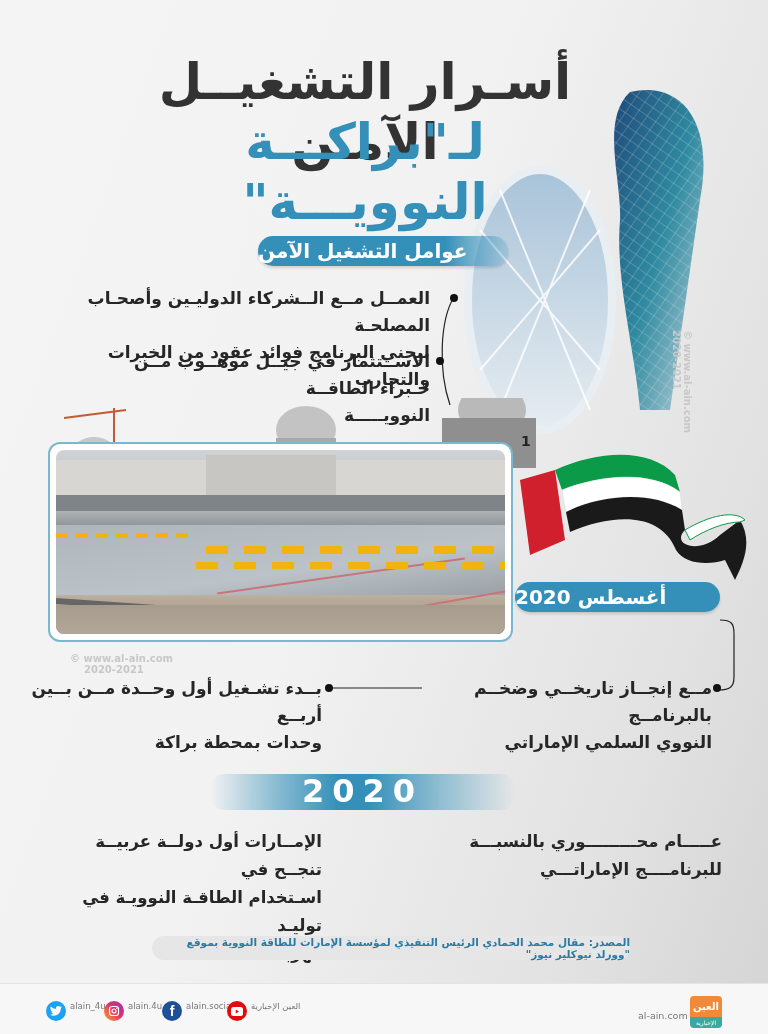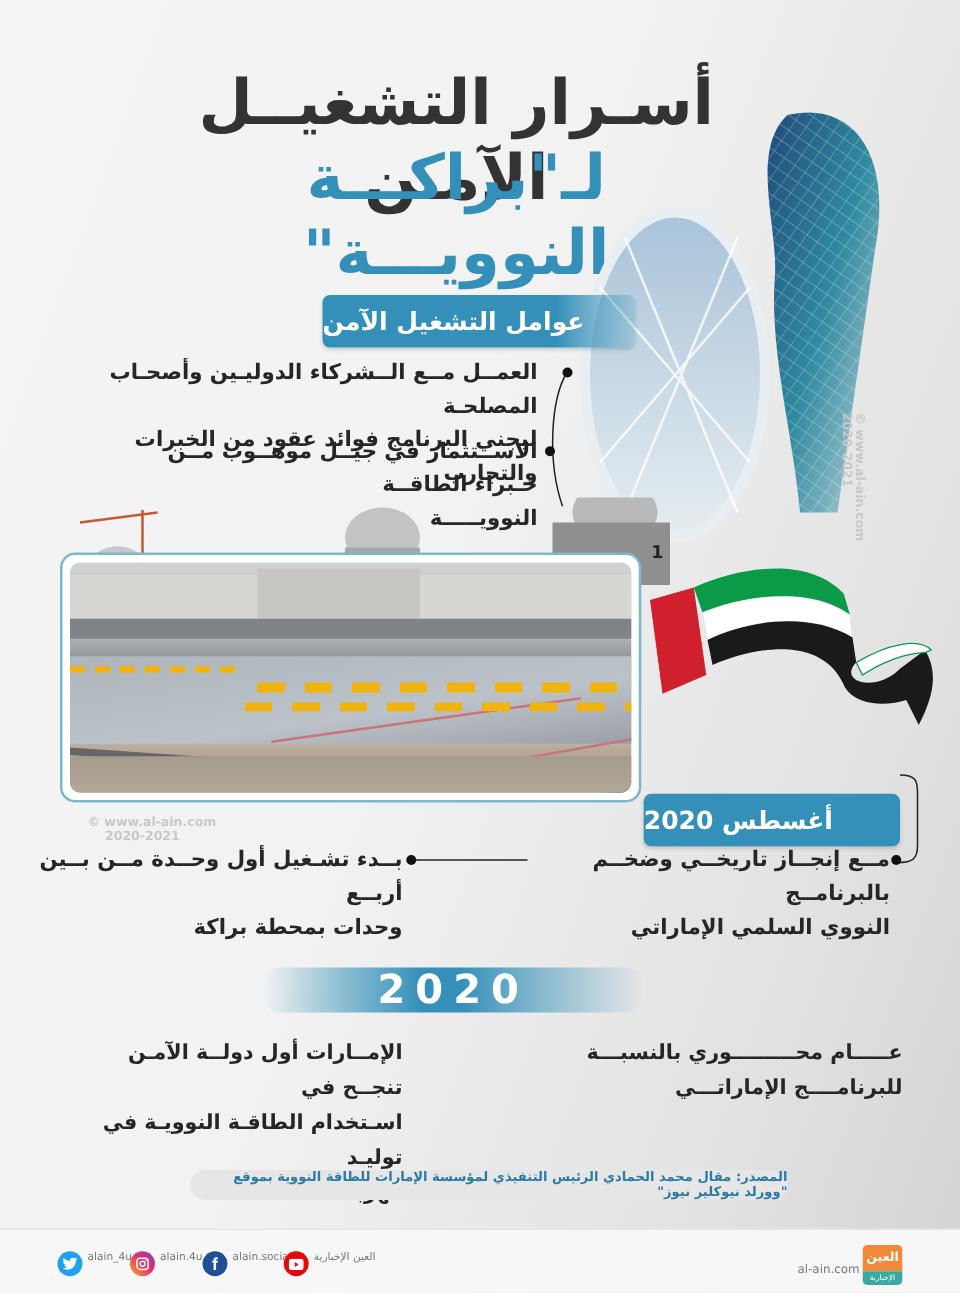--- a/index.html
+++ b/index.html
@@ -22,21 +22,21 @@
     position: absolute; top: 112px; left: 140px; width: 450px;
     text-align: center; font-size: 50px; font-weight: bold;
     line-height: 60px; direction: rtl;
   }
 
   
   .tower-svg { position: absolute; left: 440px; top: 80px; }
 
   
   .pill {
-    position: absolute; height: 42px; border-radius: 6px;
+    position: absolute; height: 30px; border-radius: 16px;
     color: #ffffff; font-weight: bold; font-size: 20px;
     display: flex; align-items: center; justify-content: flex-end;
     padding-right: 16px; direction: rtl;
     box-shadow: 0 2px 3px rgba(0,0,0,0.15);
   }
 
   .bullet-text {
     position: absolute; direction: rtl; text-align: right;
     font-size: 17px; font-weight: bold; line-height: 27px; color: #262626;
   }
@@ -180,21 +180,21 @@
   <path d="M66 72 C100 55 150 50 182 70 L185 90 C170 105 200 115 220 95 L240 80 C252 100 245 120 235 140 L225 120 C210 125 185 125 176 110 C160 70 110 75 70 92 Z" fill="#1a1a1a"></path>
   <path d="M185 90 C210 75 235 70 245 80 L240 82 C225 82 205 90 190 100 Z" fill="#fff" stroke="#0a9a48" stroke-width="1"></path>
 </svg>
 
 <div class="watermark" style="left:70px; top:653px;">
   <span>©</span>
   <span>www.al-ain.com</span><br>
   <span style="padding-left:14px;">2020-2021</span>
 </div>
 
-<div class="pill" style="left:515px; top:635px; width:205px; background:#3490b9;">
+<div class="pill" style="left:515px; top:582px; width:205px; background:#3490b9;">
   <span>أغسطس 2020</span>
 </div>
 
 <svg class="abs" style="left:200px; top:612px;" width="540" height="85">
   <path d="M520 8 C532 8 534 12 534 22 L534 65 C534 75 530 78 518 78" stroke="#222" stroke-width="1.2" fill="none"></path>
   <line x1="130" y1="76" x2="222" y2="76" stroke="#222" stroke-width="1.2"></line>
 </svg>
 <div class="dot" style="left:713px; top:684px;"></div>
 <div class="dot" style="left:325px; top:684px;"></div>
 
@@ -209,21 +209,21 @@
 
 <div class="year-bar">
   <span>2020</span>
 </div>
 
 <div class="bullet-text" style="left:440px; top:828px; width:282px; font-size:16.5px; line-height:28px;">
   <div>عـــــام محـــــــــوري بالنسبـــة</div>
   <div>للبرنامــــج الإماراتـــي</div>
 </div>
 <div class="bullet-text" style="left:60px; top:828px; width:262px; font-size:16.5px; line-height:28px;">
-  <div>الإمــارات أول دولــة الآمـن تنجــح في</div>
+  <div>الإمــارات أول دولــة عربيــة تنجــح في</div>
   <div>اسـتخدام الطاقـة النوويـة في توليـد</div>
   <div>كهرباء</div>
 </div>
 
 <div class="source-bar">
   <span>المصدر: مقال محمد الحمادي الرئيس التنفيذي لمؤسسة الإمارات للطاقة النووية بموقع "وورلد نيوكلير نيوز"</span>
 </div>
 
 <div class="footer">
   <div class="social" style="left:46px;">

